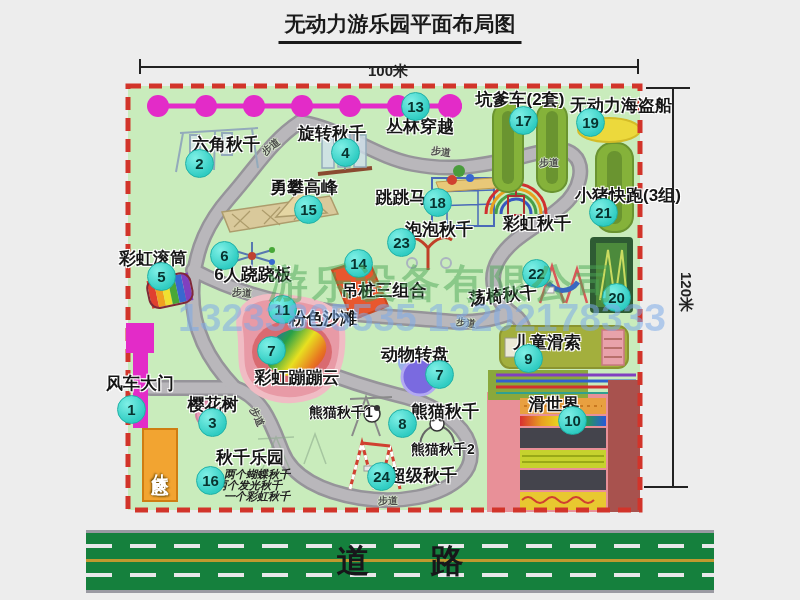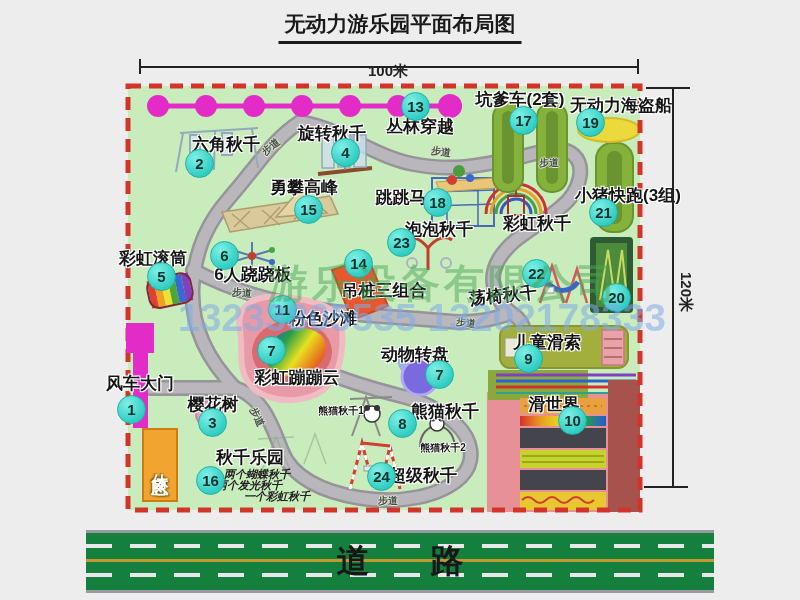--- a/index.html
+++ b/index.html
@@ -2,21 +2,21 @@
 <html><head>
 <meta charset="utf-8">
 <style>
   html,body{margin:0;padding:0;background:#ededed;}
   #stage{position:relative;width:800px;height:600px;background:#ededed;overflow:hidden;
          font-family:"Liberation Sans","DejaVu Sans",sans-serif;padding-left:36px;}
   svg{position:absolute;left:0;top:0;}
   .lbl{position:absolute;transform:translateX(-50%);white-space:nowrap;
        font-weight:bold;font-size:17px;color:#151515;z-index:40;
        text-shadow:-1px -1px 0 #fff,1px -1px 0 #fff,-1px 1px 0 #fff,1px 1px 0 #fff;}
-  .lbl.sm{font-size:10px;text-shadow:-1px 0 0 #fff,1px 0 0 #fff,0 1px 0 #fff,0 -1px 0 #fff;}
+  .lbl.sm{font-size:14px;text-shadow:-1px 0 0 #fff,1px 0 0 #fff,0 1px 0 #fff,0 -1px 0 #fff;}
   .lbl.note{font-size:11px;transform:none;text-shadow:none;color:#222;font-style:italic;}
   .lbl.path{font-size:10px;color:#4a4a4a;z-index:30;
        text-shadow:-1px 0 0 #d8e8cc,1px 0 0 #d8e8cc,0 1px 0 #d8e8cc,0 -1px 0 #d8e8cc;}
   .bdg{position:absolute;width:27px;height:27px;border-radius:50%;z-index:45;
        background:radial-gradient(circle at 35% 30%,#7ff0e6,#2fccc2 72%);
        border:1px solid #1fb0a6;display:flex;align-items:center;justify-content:center;
        font-weight:bold;font-size:15px;color:#07332f;}
   #title{position:absolute;left:400px;top:10px;transform:translateX(-50%);
        font-size:21px;font-weight:bold;color:#1a1a1a;border-bottom:3px solid #1a1a1a;
        padding:0 6px 3px 6px;z-index:50;}
@@ -302,21 +302,21 @@
   <div class="lbl" style="left:628px;top:184px;">小猪快跑(3组)</div>
   <div class="lbl" style="left:503px;top:284px;transform:translateX(-50%) rotate(-6deg);">荡椅秋千</div>
   <div class="lbl" style="left:439px;top:218px;">泡泡秋千</div>
   <div class="lbl" style="left:423px;top:464px;">超级秋千</div>
   <div class="lbl" style="left:537px;top:212px;">彩虹秋千</div>
 
   <div class="lbl sm" style="left:341px;top:404px;">熊猫秋千1</div>
   <div class="lbl sm" style="left:443px;top:441px;">熊猫秋千2</div>
   <div class="lbl note" style="left:224px;top:467px;">两个蝴蝶秋千</div>
   <div class="lbl note" style="left:216px;top:478px;">两个发光秋千</div>
-  <div class="lbl note" style="left:224px;top:489px;margin-left:20px;">一个彩虹秋千</div>
+  <div class="lbl note" style="left:224px;top:489px;">一个彩虹秋千</div>
 
   <div class="lbl path" style="left:271px;top:140px;transform:translateX(-50%) rotate(-38deg);">步道</div>
   <div class="lbl path" style="left:441px;top:145px;transform:translateX(-50%) rotate(8deg);">步道</div>
   <div class="lbl path" style="left:549px;top:156px;">步道</div>
   <div class="lbl path" style="left:242px;top:286px;transform:translateX(-50%) rotate(5deg);">步道</div>
   <div class="lbl path" style="left:257px;top:410px;transform:translateX(-50%) rotate(65deg);">步道</div>
   <div class="lbl path" style="left:466px;top:316px;transform:translateX(-50%) rotate(8deg);">步道</div>
   <div class="lbl path" style="left:388px;top:494px;">步道</div>
 
   <div class="bdg" style="left:117px;top:395px;">1</div>

